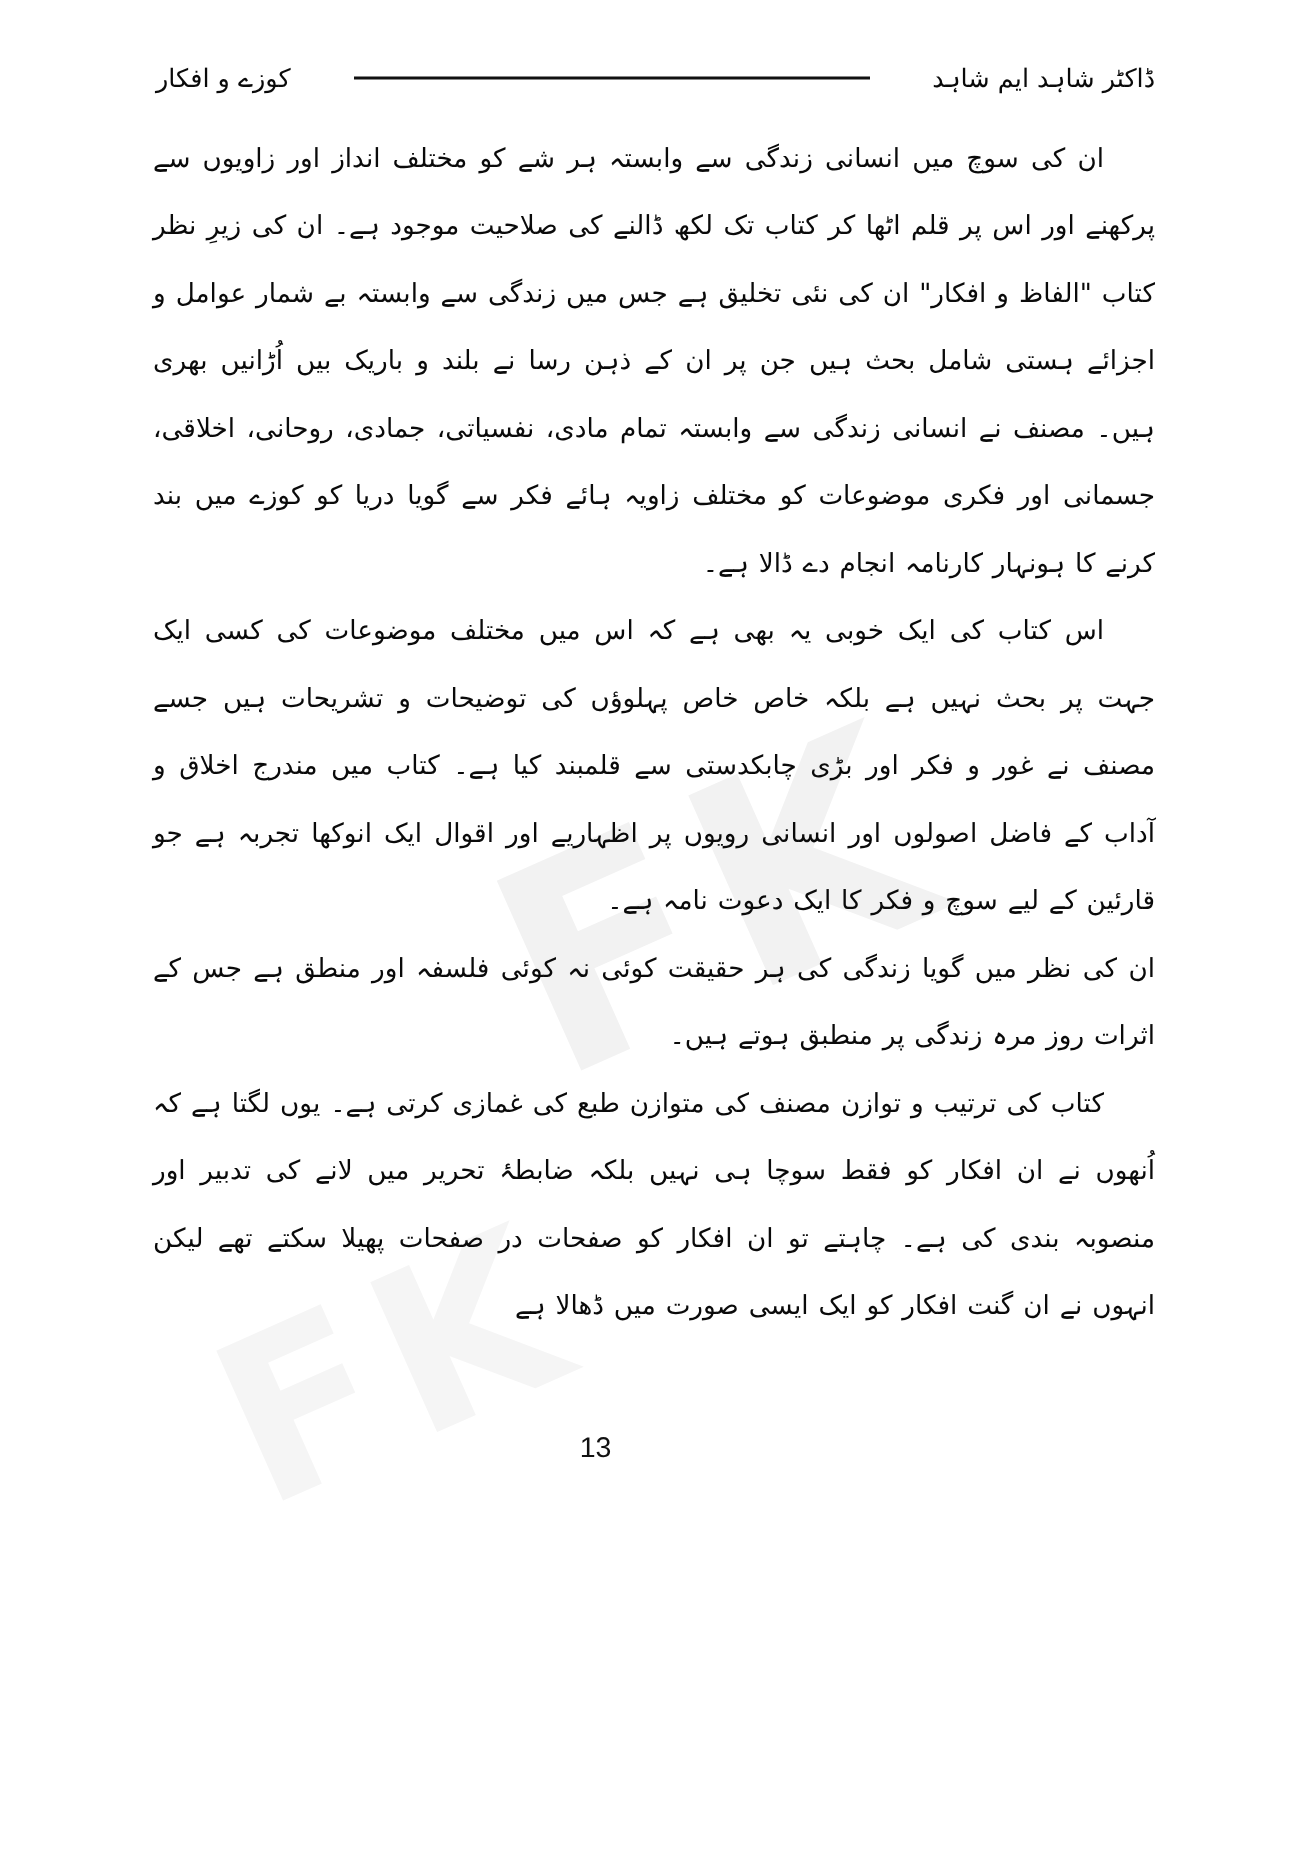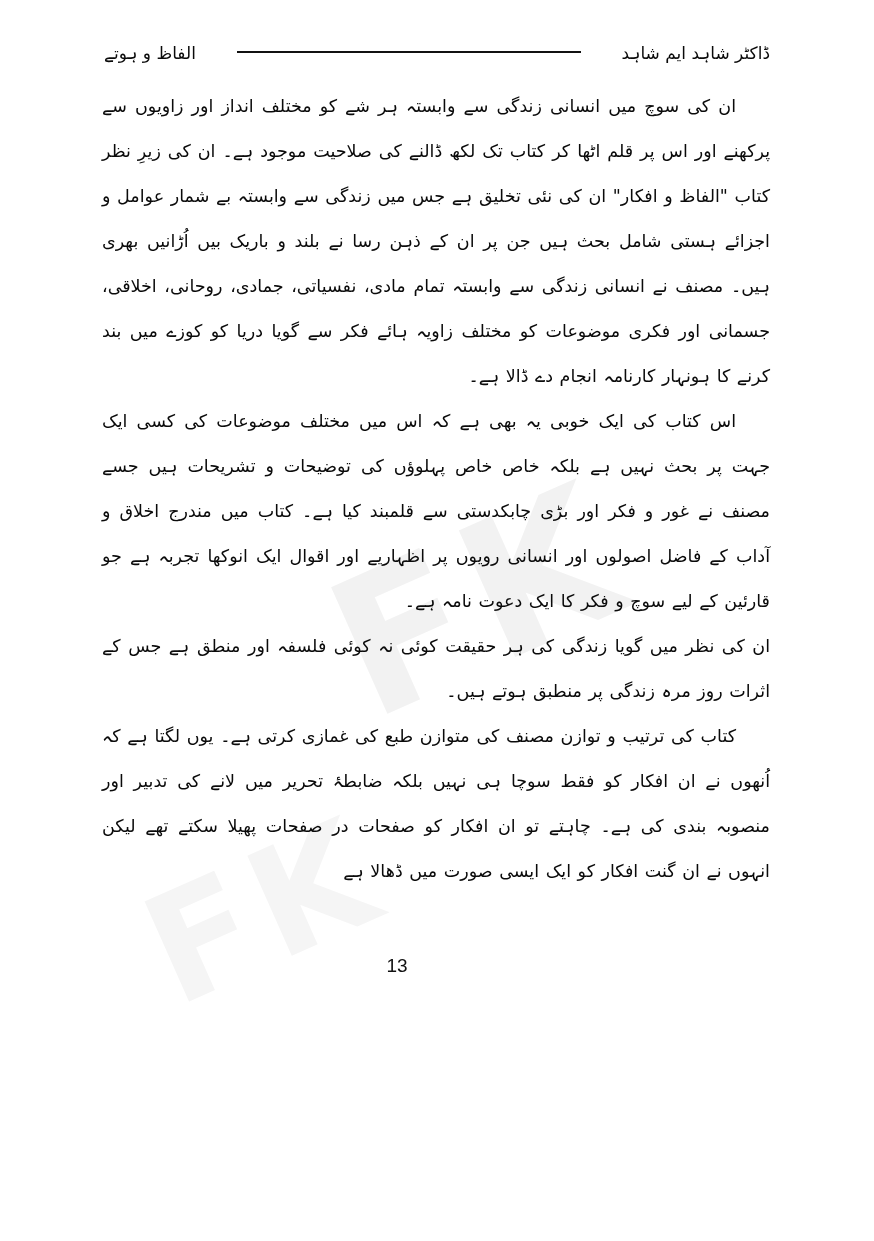--- a/index.html
+++ b/index.html
@@ -146,21 +146,21 @@
   <div class="watermark-layer">
     <div class="watermark-text">FK</div>
     <div class="watermark-text second">FK</div>
   </div>
 
   <div class="content">
 
     <div class="running-header">
       <div class="header-author">ڈاکٹر شاہد ایم شاہد</div>
       <div class="header-rule"></div>
-      <div class="header-booktitle">الفاظ و ہوتے</div>
+      <div class="header-booktitle">کوزے و افکار</div>
     </div>
 
     <div class="body-block">
       <p class="para indent">ان کی سوچ میں انسانی زندگی سے وابستہ ہر شے کو مختلف انداز اور زاویوں سے پرکھنے اور اس پر قلم اٹھا کر کتاب تک لکھ ڈالنے کی صلاحیت موجود ہے۔ ان کی زیرِ نظر کتاب "الفاظ و افکار" ان کی نئی تخلیق ہے جس میں زندگی سے وابستہ بے شمار عوامل و اجزائے ہستی شامل بحث ہیں جن پر ان کے ذہن رسا نے بلند و باریک بیں اُڑانیں بھری ہیں۔ مصنف نے انسانی زندگی سے وابستہ تمام مادی، نفسیاتی، جمادی، روحانی، اخلاقی، جسمانی اور فکری موضوعات کو مختلف زاویہ ہائے فکر سے گویا دریا کو کوزے میں بند کرنے کا ہونہار کارنامہ انجام دے ڈالا ہے۔</p>
       <p class="para indent">اس کتاب کی ایک خوبی یہ بھی ہے کہ اس میں مختلف موضوعات کی کسی ایک جہت پر بحث نہیں ہے بلکہ خاص خاص پہلوؤں کی توضیحات و تشریحات ہیں جسے مصنف نے غور و فکر اور بڑی چابکدستی سے قلمبند کیا ہے۔ کتاب میں مندرج اخلاق و آداب کے فاضل اصولوں اور انسانی رویوں پر اظہاریے اور اقوال ایک انوکھا تجربہ ہے جو قارئین کے لیے سوچ و فکر کا ایک دعوت نامہ ہے۔</p>
       <p class="para">ان کی نظر میں گویا زندگی کی ہر حقیقت کوئی نہ کوئی فلسفہ اور منطق ہے جس کے اثرات روز مرہ زندگی پر منطبق ہوتے ہیں۔</p>
       <p class="para indent">کتاب کی ترتیب و توازن مصنف کی متوازن طبع کی غمازی کرتی ہے۔ یوں لگتا ہے کہ اُنھوں نے ان افکار کو فقط سوچا ہی نہیں بلکہ ضابطۂ تحریر میں لانے کی تدبیر اور منصوبہ بندی کی ہے۔ چاہتے تو ان افکار کو صفحات در صفحات پھیلا سکتے تھے لیکن انہوں نے ان گنت افکار کو ایک ایسی صورت میں ڈھالا ہے</p>
     </div>
 
     <div class="page-number">13</div>

